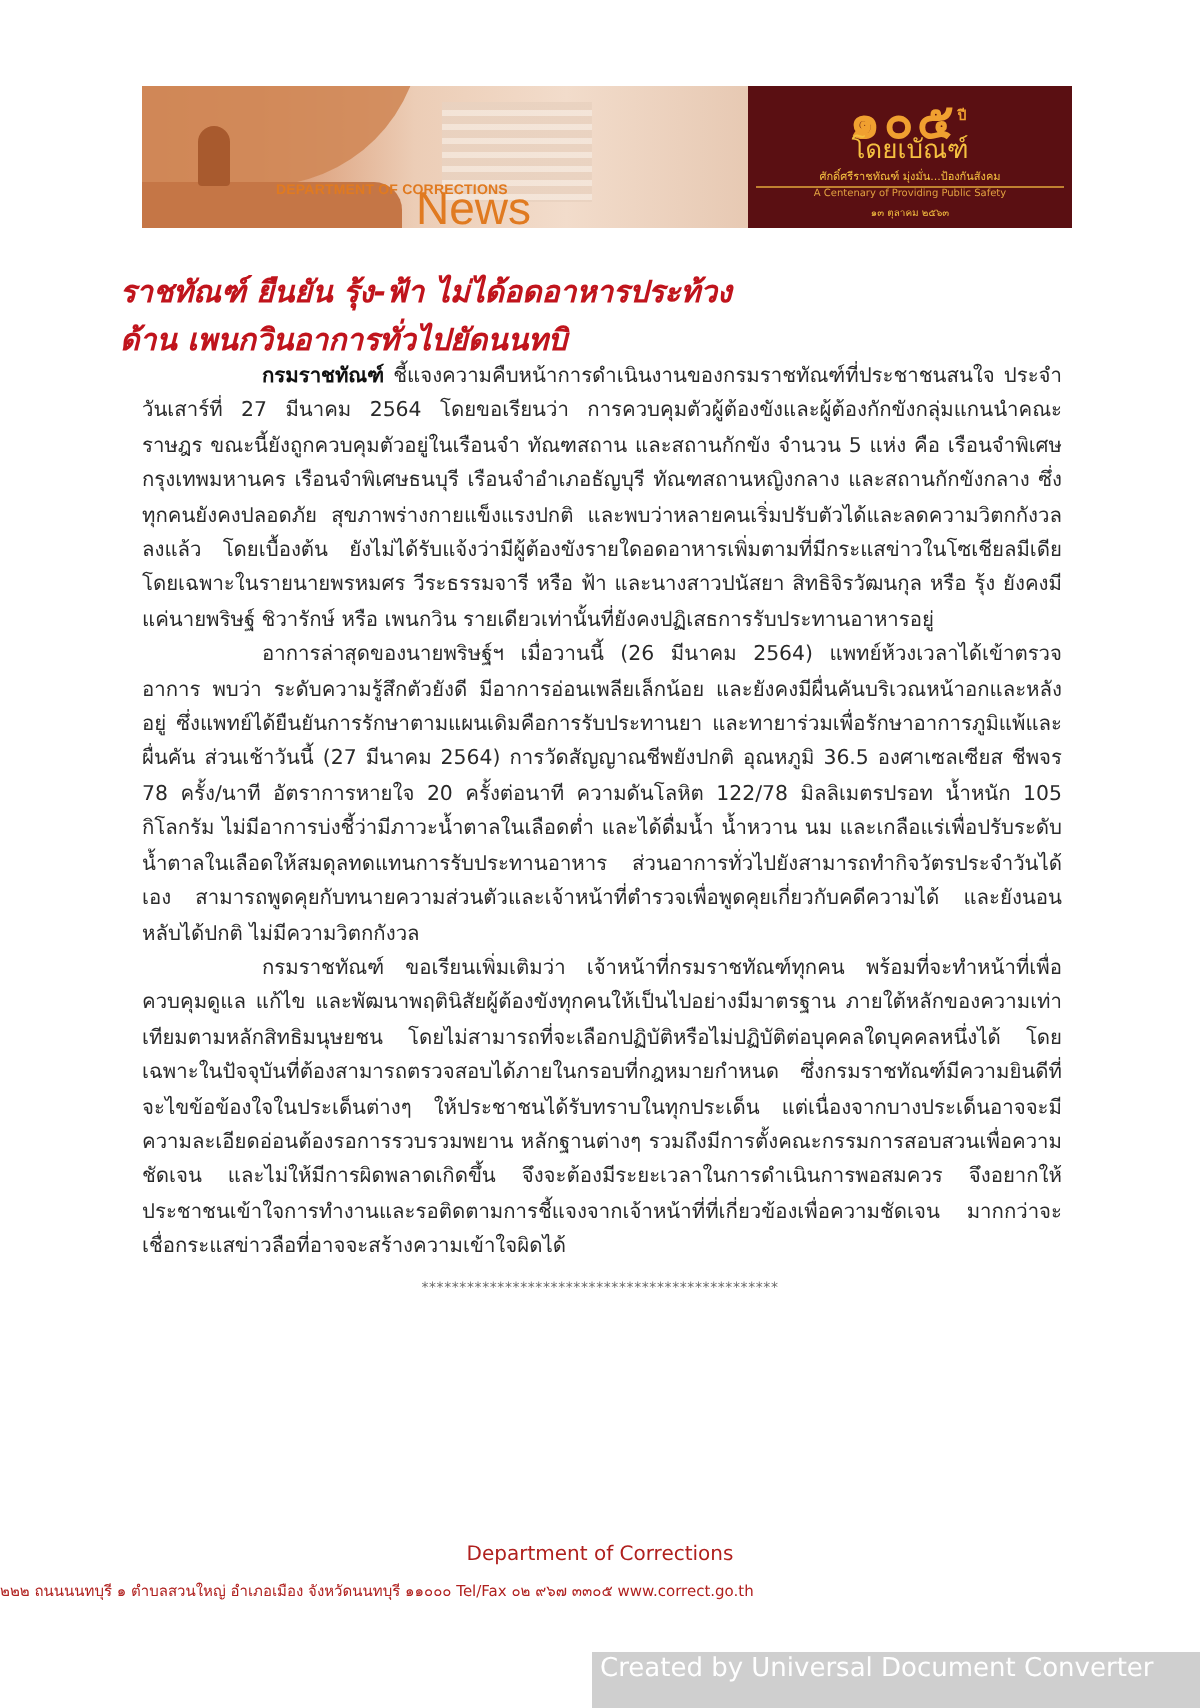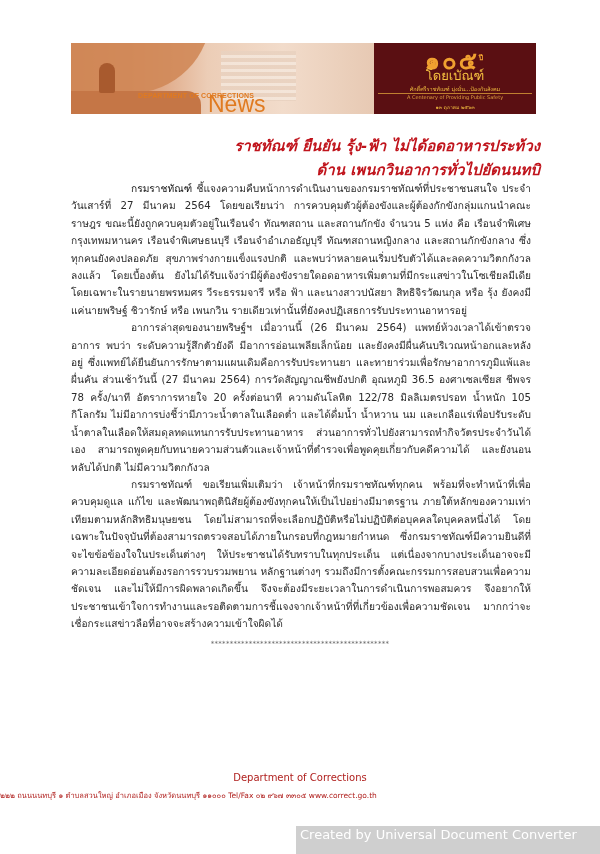--- a/index.html
+++ b/index.html
@@ -54,33 +54,33 @@
     position: absolute; left: 4px; right: 4px; top: 43px; font-size: 5.5px; color: #f5c040;
     border-bottom: 1px solid #c08030; line-height: 7px;
   }
   .banner-right .motto-en {
     position: absolute; left: 0; right: 0; top: 51px; font-size: 5px; color: #e0a040; line-height: 7px;
   }
   .banner-right .date {
     position: absolute; left: 0; right: 0; top: 61px; font-size: 5px; color: #f5c040; line-height: 7px;
   }
   .headline {
-    position: absolute; left: 60px; width: 480px; text-align: right;
+    position: absolute; left: 60px; width: 480px; text-align: left;
     color: #c0141c; font-style: italic; font-weight: bold; font-size: 15px;
     font-family: "DejaVu Sans", sans-serif;
   }
   .h1 { top: 134px; }
   .h2 { top: 158px; }
   .body-text {
     position: absolute; left: 71px; width: 460px; top: 180px;
     font-size: 10.2px; line-height: 17.4px; color: #2a2a2a; text-align: justify;
   }
   .body-text p { margin: 0; text-indent: 60px; }
   .body-text p + p { margin-top: 0; }
-  .body-text b { font-weight: normal; color: #111; }
+  .body-text b { font-weight: bold; color: #111; }
   .stars {
     position: absolute; left: 0; width: 600px; top: 640px; text-align: center;
     font-size: 7px; color: #666; letter-spacing: 0.3px;
   }
   .footer-title {
     position: absolute; left: 0; width: 600px; top: 772px; text-align: center;
     color: #b0201e; font-size: 10px; font-family: "DejaVu Sans", sans-serif;
   }
   .footer-addr {
     position: absolute; left: 0; width: 600px; top: 789px; text-align: left;

